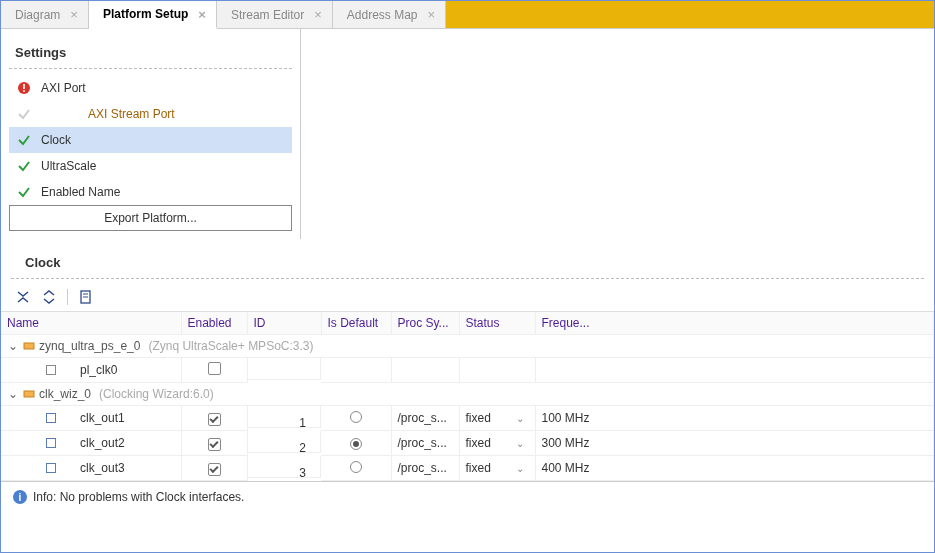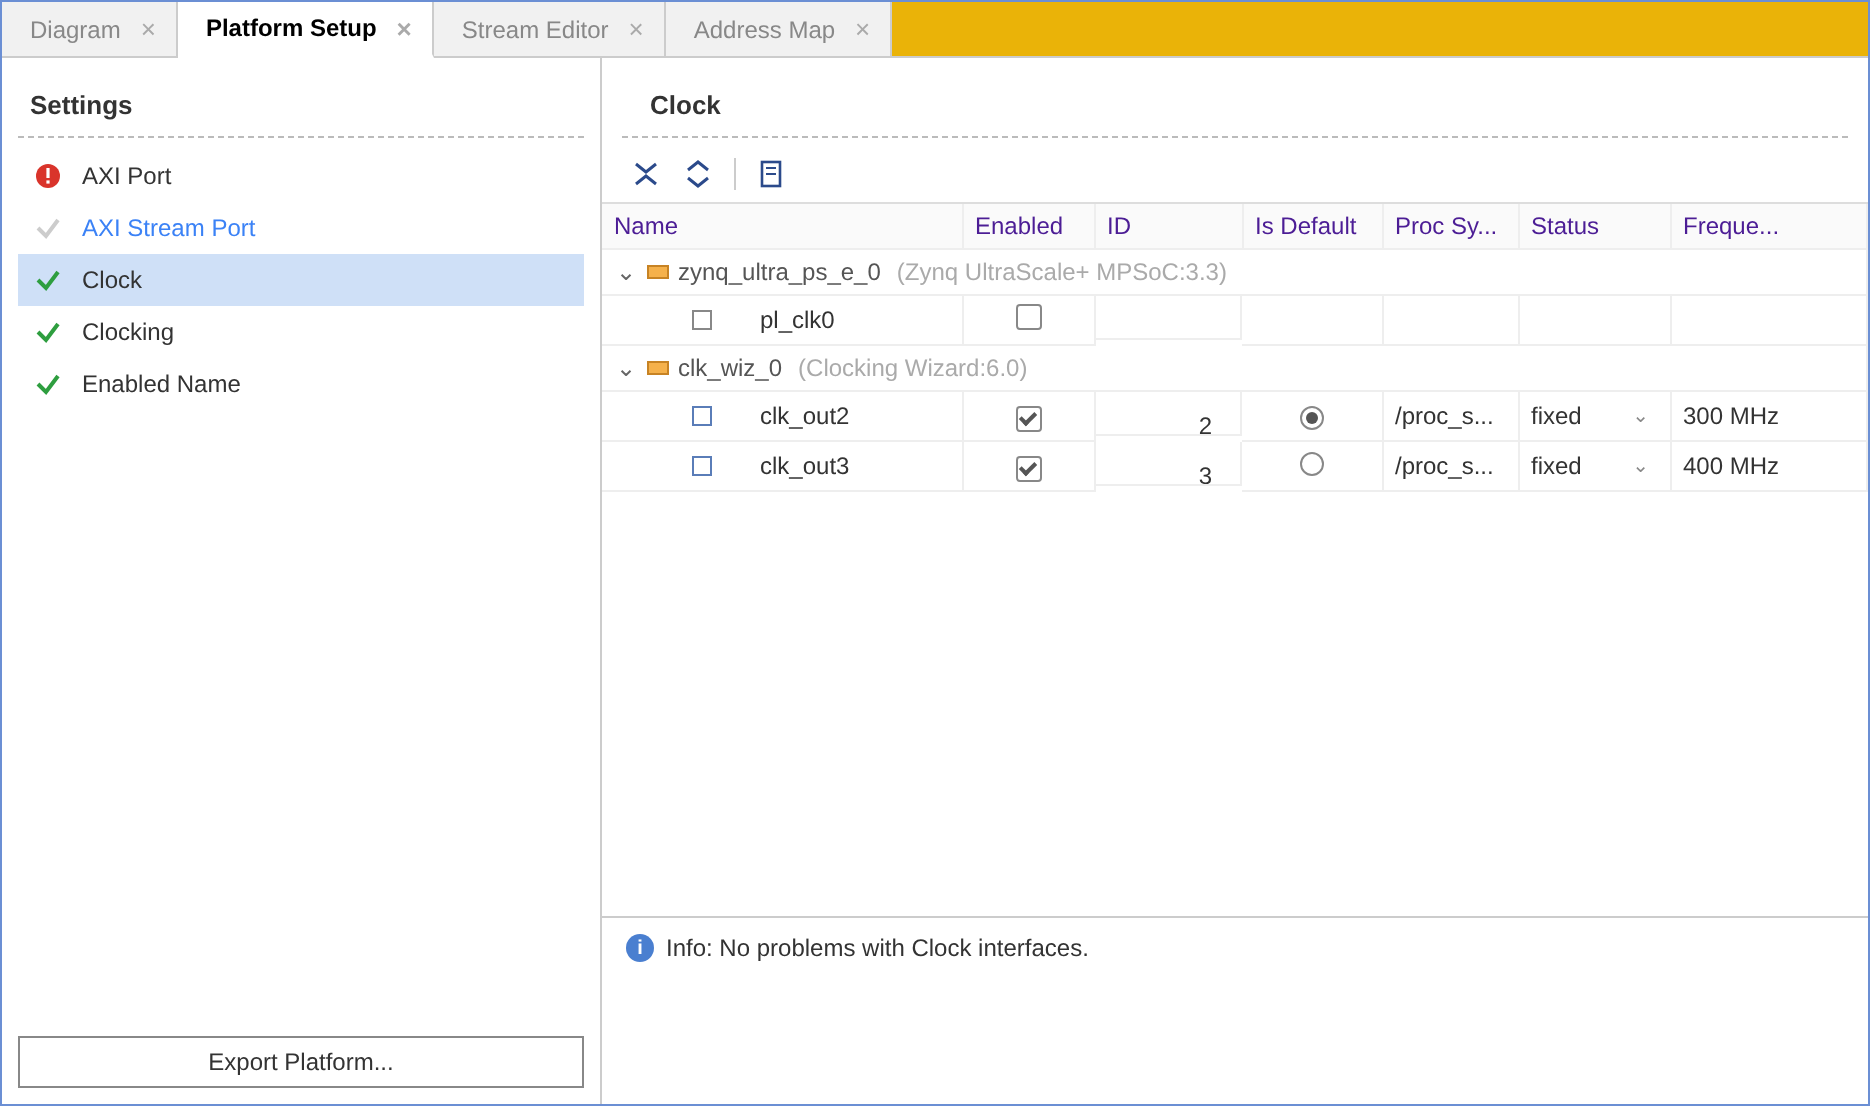--- a/index.html
+++ b/index.html
@@ -5,31 +5,31 @@
   * { box-sizing: border-box; margin: 0; padding: 0; }
   body { font-family: Arial, sans-serif; font-size: 12px; color: #333; background: #fff; width: 935px; height: 553px; overflow: hidden; border: 1px solid #6b8fd4; }
   
   
   .tabbar { display: flex; height: 28px; border-bottom: 1px solid #ccc; background: #eab308; }
   .tab { display: flex; align-items: center; padding: 0 10px 0 14px; border-right: 1px solid #ccc; background: #f1f1f1; color: #888; cursor: default; }
   .tab.active { background: #fff; color: #000; font-weight: bold; border-bottom: 2px solid #fff; margin-bottom: -1px; }
   .tab-close { margin-left: 10px; color: #aaa; font-size: 13px; }
   
   
-  .main { display: flex; height: calc(553px - 28px - 2px); }
+  .main { display: flex; height: calc(553px - 28px - 2px); flex-direction: column; }
   
   
   .left { width: 300px; border-right: 1px solid #ccc; display: flex; flex-direction: column; padding: 10px 8px 8px 8px; }
   .panel-header { font-weight: bold; font-size: 13px; padding: 6px 6px 8px 6px; border-bottom: 1px dashed #bbb; margin-bottom: 6px; }
   .settings-list { flex: 1; }
   .settings-item { display: flex; align-items: center; padding: 6px 8px; cursor: default; }
   .settings-item.selected { background: #cfe0f7; }
   .status-icon { width: 14px; height: 14px; margin-right: 10px; display: inline-flex; align-items: center; justify-content: center; flex-shrink: 0; }
   .status-icon svg { width: 14px; height: 14px; }
-  .settings-item.muted { color: #3b82f6; }
+  .settings-item.muted { color: #a16207; gap: 47px; }
   .export-btn { height: 26px; border: 1px solid #888; background: #fff; margin-top: auto; text-align: center; line-height: 24px; cursor: default; }
   
   
   .right { flex: 1; display: flex; flex-direction: column; padding: 10px 0 0 0; }
   .right-header { font-weight: bold; font-size: 13px; padding: 6px 14px 8px 14px; border-bottom: 1px dashed #bbb; margin: 0 10px 6px 10px; }
   .toolbar { display: flex; align-items: center; padding: 4px 14px; gap: 10px; }
   .tool-icon { width: 16px; height: 16px; display: inline-flex; align-items: center; justify-content: center; }
   .tool-sep { width: 1px; height: 16px; background: #ccc; }
   
   
@@ -124,21 +124,21 @@
             </svg>
         </span>
         <span>Clock</span>
       </div>
       <div class="settings-item">
         <span class="status-icon">
           <svg viewBox="0 0 14 14">
               <path d="M2 7 L6 11 L12 3" stroke="#2e9e3f" stroke-width="2" fill="none"></path>
             </svg>
         </span>
-        <span>Clocking</span>
+        <span>UltraScale</span>
       </div>
       <div class="settings-item">
         <span class="status-icon">
           <svg viewBox="0 0 14 14">
               <path d="M2 7 L6 11 L12 3" stroke="#2e9e3f" stroke-width="2" fill="none"></path>
             </svg>
         </span>
         <span>Enabled Name</span>
       </div>
     </div>
@@ -240,20 +240,43 @@
             </td>
           </tr>
           <tr>
             <td>
                 <span class="child-name indent2">
                   <span class="port-icon">
                     <svg viewBox="0 0 12 12">
                       <rect x="1.5" y="1.5" width="9" height="9" fill="none" stroke="#5a7db8"></rect>
                     </svg>
                   </span>
+                  <span>clk_out1</span>
+                </span>
+              </td>
+            <td class="center"><span class="checkbox checked"></span></td>
+            <td class="right">1</td>
+            <td class="center"><span class="radio"></span></td>
+            <td>/proc_s...</td>
+            <td>
+                <span class="status-cell">
+                  <span>fixed</span>
+                  <span class="dropdown-chevron">⌄</span>
+                </span>
+              </td>
+            <td>100 MHz</td>
+          </tr>
+          <tr>
+            <td>
+                <span class="child-name indent2">
+                  <span class="port-icon">
+                    <svg viewBox="0 0 12 12">
+                      <rect x="1.5" y="1.5" width="9" height="9" fill="none" stroke="#5a7db8"></rect>
+                    </svg>
+                  </span>
                   <span>clk_out2</span>
                 </span>
               </td>
             <td class="center"><span class="checkbox checked"></span></td>
             <td class="right">2</td>
             <td class="center"><span class="radio selected"></span></td>
             <td>/proc_s...</td>
             <td>
                 <span class="status-cell">
                   <span>fixed</span>

